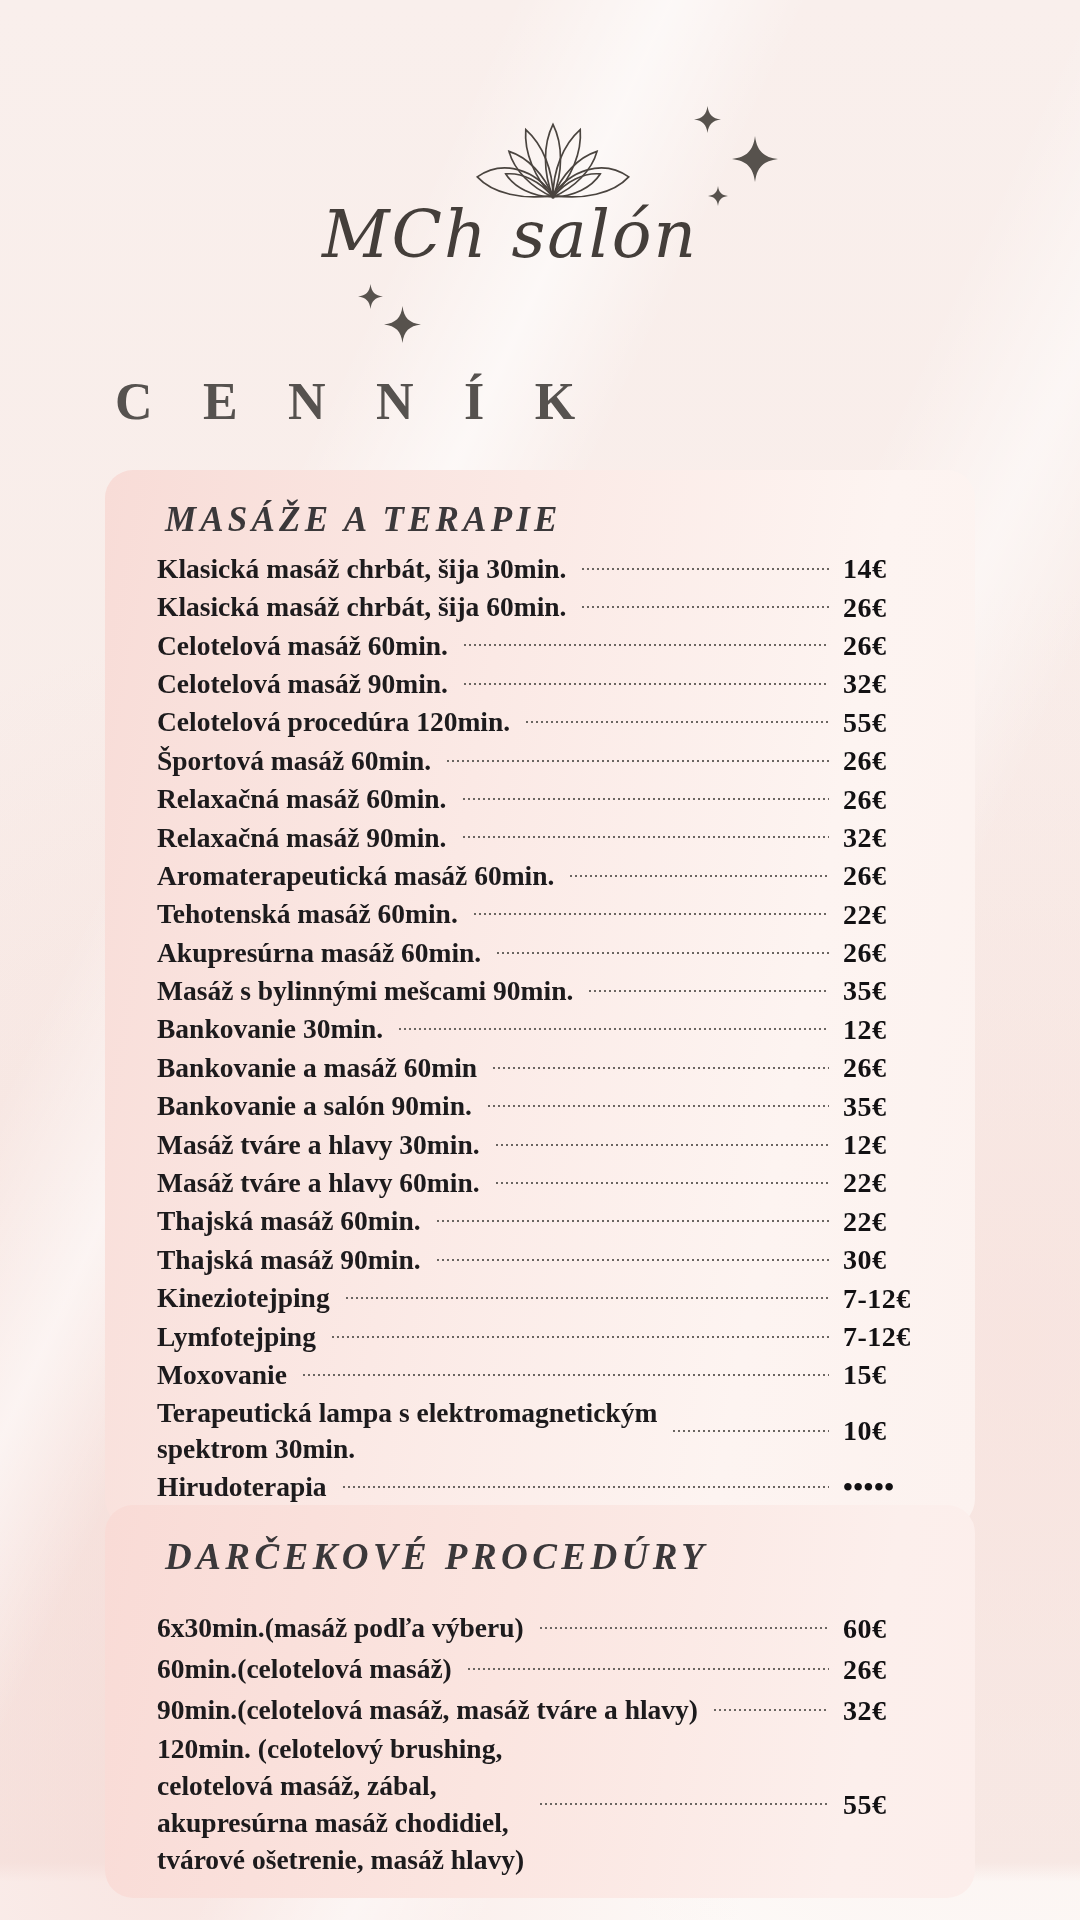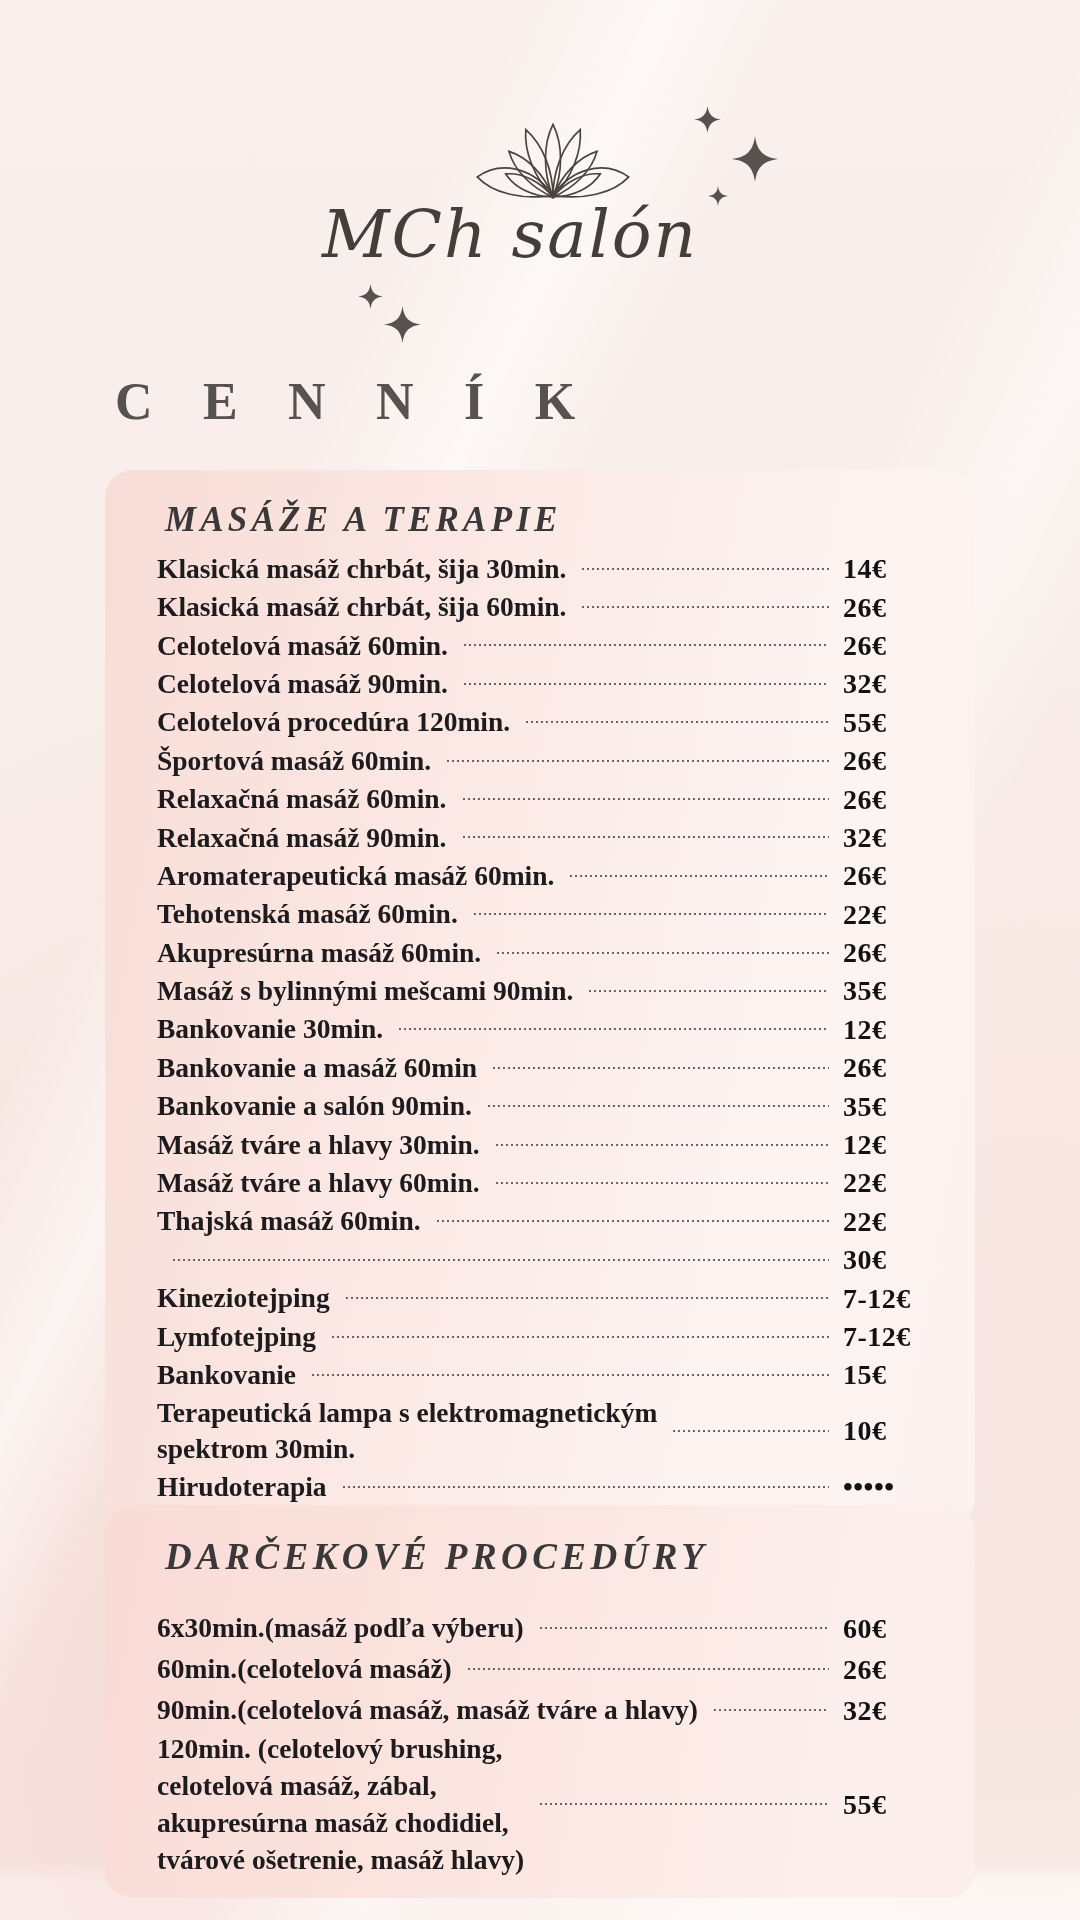--- a/index.html
+++ b/index.html
@@ -234,38 +234,39 @@
     <span class="price">22€</span>
   </div>
 
   <div class="row">
     <span class="label">Thajská masáž 60min.</span>
     <span class="leader"></span>
     <span class="price">22€</span>
   </div>
 
   <div class="row">
+    <span class="label">Thajská masáž 90min.</span>
     <span class="leader"></span>
     <span class="price">30€</span>
   </div>
 
   <div class="row">
     <span class="label">Kineziotejping</span>
     <span class="leader"></span>
     <span class="price">7-12€</span>
   </div>
 
   <div class="row">
     <span class="label">Lymfotejping</span>
     <span class="leader"></span>
     <span class="price">7-12€</span>
   </div>
 
   <div class="row">
-    <span class="label">Bankovanie</span>
+    <span class="label">Moxovanie</span>
     <span class="leader"></span>
     <span class="price">15€</span>
   </div>
 
   <div class="row">
     <span class="label">Terapeutická lampa s elektromagnetickým
 spektrom 30min.</span>
     <span class="leader"></span>
     <span class="price">10€</span>
   </div>

